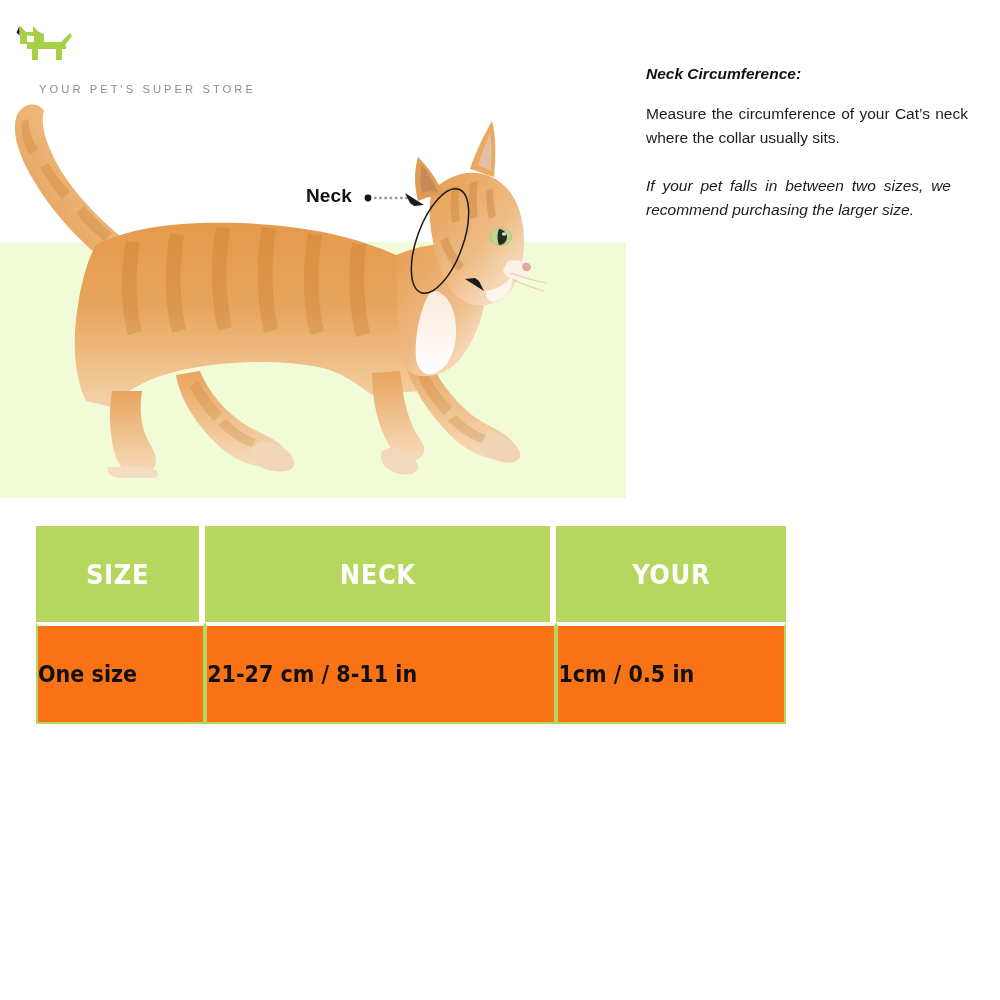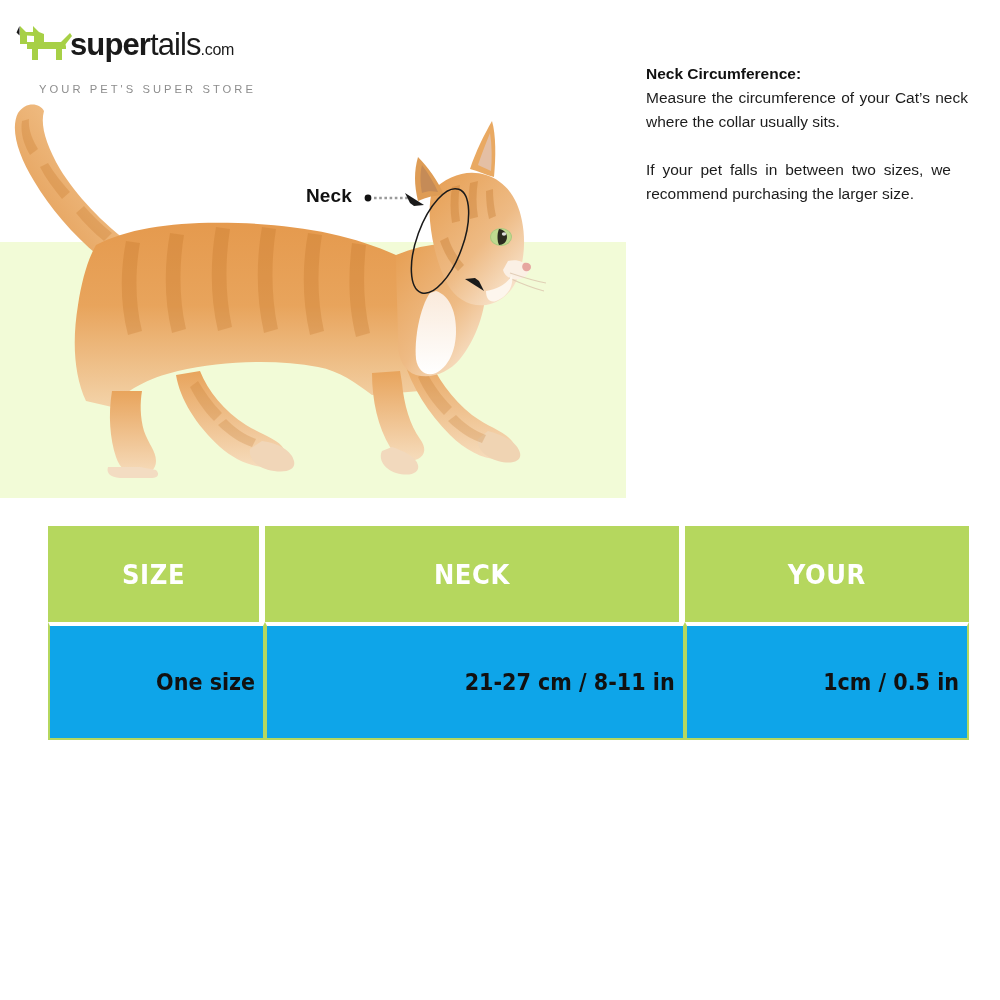--- a/index.html
+++ b/index.html
@@ -103,44 +103,46 @@
     position: absolute;
     left: 646px;
     top: 62px;
     width: 322px;
   }
   #info-heading {
     font-size: 15.5px;
     font-weight: 700;
     color: #111111;
     line-height: 24px;
-    margin: 0 0 0 0;
+    margin: 0 0 16px 0;
+    font-style: italic;
   }
   #info-body {
     font-size: 15.5px;
     font-weight: 400;
     color: #1c1c1c;
     line-height: 24px;
     text-align: justify;
     margin: 0;
   }
   #info-note {
     font-size: 15.5px;
+    font-style: italic;
     color: #1c1c1c;
     line-height: 24px;
     text-align: justify;
     margin: 24px 17px 0 0;
   }
 
   
   #size-table {
     position: absolute;
-    left: 48px;
+    left: 36px;
     top: 526px;
-    width: 921px;
+    width: 750px;
     border-collapse: separate;
     border-spacing: 0;
   }
   #size-table .thead-row th {
     height: 96px;
     background: #B5D75E;
     color: #ffffff;
     font-family: "DejaVu Sans Condensed", "Liberation Sans Narrow", "Liberation Sans", sans-serif;
     font-size: 27px;
     font-weight: 700;
@@ -149,28 +151,28 @@
     vertical-align: middle;
     padding: 0;
     border: 0;
     border-right: 6px solid #ffffff;
   }
   #size-table .thead-row th:last-child {
     border-right: 0;
   }
   #size-table .tbody-row td {
     height: 96px;
-    background: #0ea5e9;
+    background: #f97316;
     color: #111111;
     font-family: "DejaVu Sans Condensed", "Liberation Sans Narrow", "Liberation Sans", sans-serif;
     font-size: 23px;
     font-weight: 700;
-    text-align: right;
+    text-align: left;
     vertical-align: middle;
-    padding: 8px;
+    padding: 0;
     border: 2px solid #B5D75E;
     border-top: 4px solid #ffffff;
   }
   #size-table .tbody-row td.col-0 { border-left: 2px solid #B5D75E; }
 </style>
 </head>
 <body>
 
 <div id="logo-block">
   <div id="logo-mark">
@@ -183,21 +185,20 @@
 
         <path d="M47,18 L56,9 L58,12 L51,21 Z"></path>
 
         <path d="M6,11 L13,11 L13,20 L6,20 Z"></path>
       </g>
       <g fill="#1a1a1a">
         <path d="M5.5,2 L5.5,11.5 L2.5,8.5 Z"></path>
       </g>
     </svg>
   </div>
-  <div id="logo-wordmark"><span>super</span><span class="w-light">tails</span><span class="w-dotcom">.com</span></div>
   <div id="logo-tagline">YOUR PET'S SUPER STORE</div>
 </div>
 
 <div id="green-band"></div>
 
 <div id="cat-figure">
   <svg viewBox="0 0 560 400" width="560" height="400" aria-hidden="true">
     <defs>
       <linearGradient id="furMain" x1="0" y1="0" x2="0" y2="1">
         <stop offset="0%" stop-color="#E59A4E"></stop>

